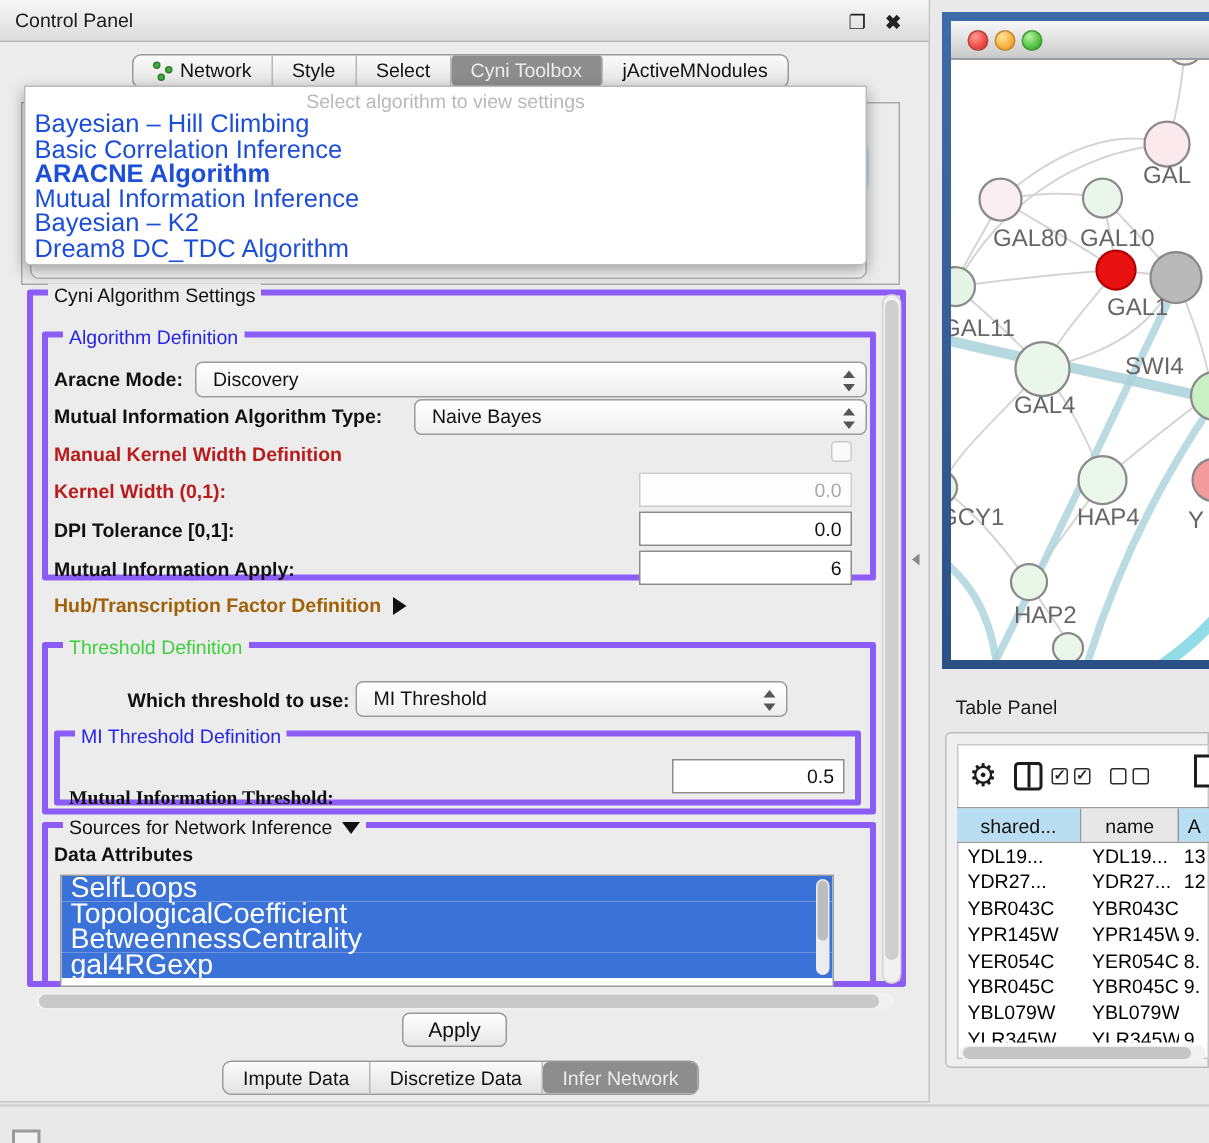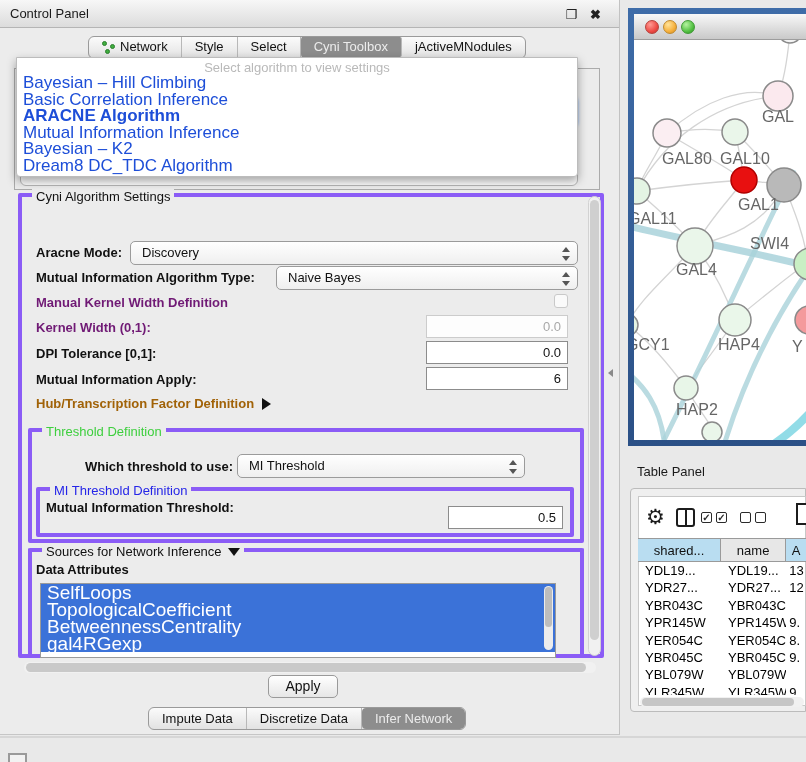--- a/index.html
+++ b/index.html
@@ -42,21 +42,21 @@
   .legend.blue { color:#2525e8; }
   .legend.green { color:#3ecf3e; }
 
   #settings-box { left:18px; top:193px; width:586px; height:465px; }
   #algdef-box  { left:28px; top:221px; width:556px; height:166px; }
   #thresh-box  { left:28px; top:428px; width:556px; height:115px; }
   #mithresh-box{ left:36px; top:487px; width:538px; height:50px; }
   #sources-box { left:28px; top:548px; width:556px; height:110px; border-bottom:none; }
 
   .lbl { font-size:13px; color:#111; font-weight:bold; white-space:nowrap; }
-  .lbl.dis { color:#701a75; }
+  .lbl.dis { color:#b91c1c; }
   .combo { border:1px solid #9b9b9b; border-radius:5px; background:linear-gradient(#ffffff,#efefef); font-size:13px; color:#111; line-height:22px; padding-left:11px; height:24px; }
   .stepper { position:absolute; right:7px; top:4px; width:9px; height:16px; }
   .stepper:before, .stepper:after { content:""; position:absolute; left:1px; border-left:4px solid transparent; border-right:4px solid transparent; }
   .stepper:before { top:1px; border-bottom:5px solid #555; }
   .stepper:after { bottom:1px; border-top:5px solid #555; }
   .numfield { border:1px solid #8c8c8c; background:#fff; font-size:13px; color:#111; text-align:right; padding:0 6px; line-height:21px; height:23px; }
   .numfield.dis { border:1px solid #cccccc; color:#a8a8a8; background:#fdfdfd; }
   .checkbox { width:14px; height:14px; border:1px solid #c9c9c9; border-radius:3px; background:#fafafa; }
 
   .attr-list { left:40px; top:583px; width:516px; height:75px; background:#fff; border:1px solid #9a9a9a; overflow:hidden; }
@@ -159,20 +159,23 @@
     <div class="algo-item bold">ARACNE Algorithm</div>
     <div class="algo-item">Mutual Information Inference</div>
     <div class="algo-item">Bayesian – K2</div>
     <div class="algo-item">Dream8 DC_TDC Algorithm</div>
   </div>
 
   <div class="abs groupbox" id="settings-box">
     <span class="legend">Cyni Algorithm Settings</span>
   </div>
 
+  <div class="abs groupbox" id="algdef-box">
+    <span class="legend blue">Algorithm Definition</span>
+  </div>
   <div class="abs lbl" style="left:36px; top:245px;">Aracne Mode:</div>
   <div class="abs combo" style="left:130px; top:241px; width:448px;">
     <span>Discovery</span>
     <span class="stepper"></span>
   </div>
   <div class="abs lbl" style="left:36px; top:270px;">Mutual Information Algorithm Type:</div>
   <div class="abs combo" style="left:276px; top:266px; width:302px;">
     <span>Naive Bayes</span>
     <span class="stepper"></span>
   </div>
@@ -194,21 +197,21 @@
     <span class="legend green">Threshold Definition</span>
   </div>
   <div class="abs lbl" style="left:85px; top:459px;">Which threshold to use:</div>
   <div class="abs combo" style="left:237px; top:454px; width:288px;">
     <span>MI Threshold</span>
     <span class="stepper"></span>
   </div>
   <div class="abs groupbox" id="mithresh-box">
     <span class="legend blue">MI Threshold Definition</span>
   </div>
-  <div class="abs lbl" style="left:46px; top:500px;">Mutual Information Threshold:</div>
+  <div class="abs lbl" style="left:46px; top:524px;font-family:Liberation Serif, serif;">Mutual Information Threshold:</div>
   <div class="abs numfield" style="left:448px; top:506px; width:115px;">0.5</div>
 
   <div class="abs groupbox" id="sources-box">
     <span class="legend"><span>Sources for Network Inference</span><span class="tri-down"></span></span>
   </div>
   <div class="abs lbl" style="left:36px; top:562px;">Data Attributes</div>
   <div class="abs attr-list">
     <div class="attr-item">SelfLoops</div>
     <div class="attr-item">TopologicalCoefficient</div>
     <div class="attr-item">BetweennessCentrality</div>

